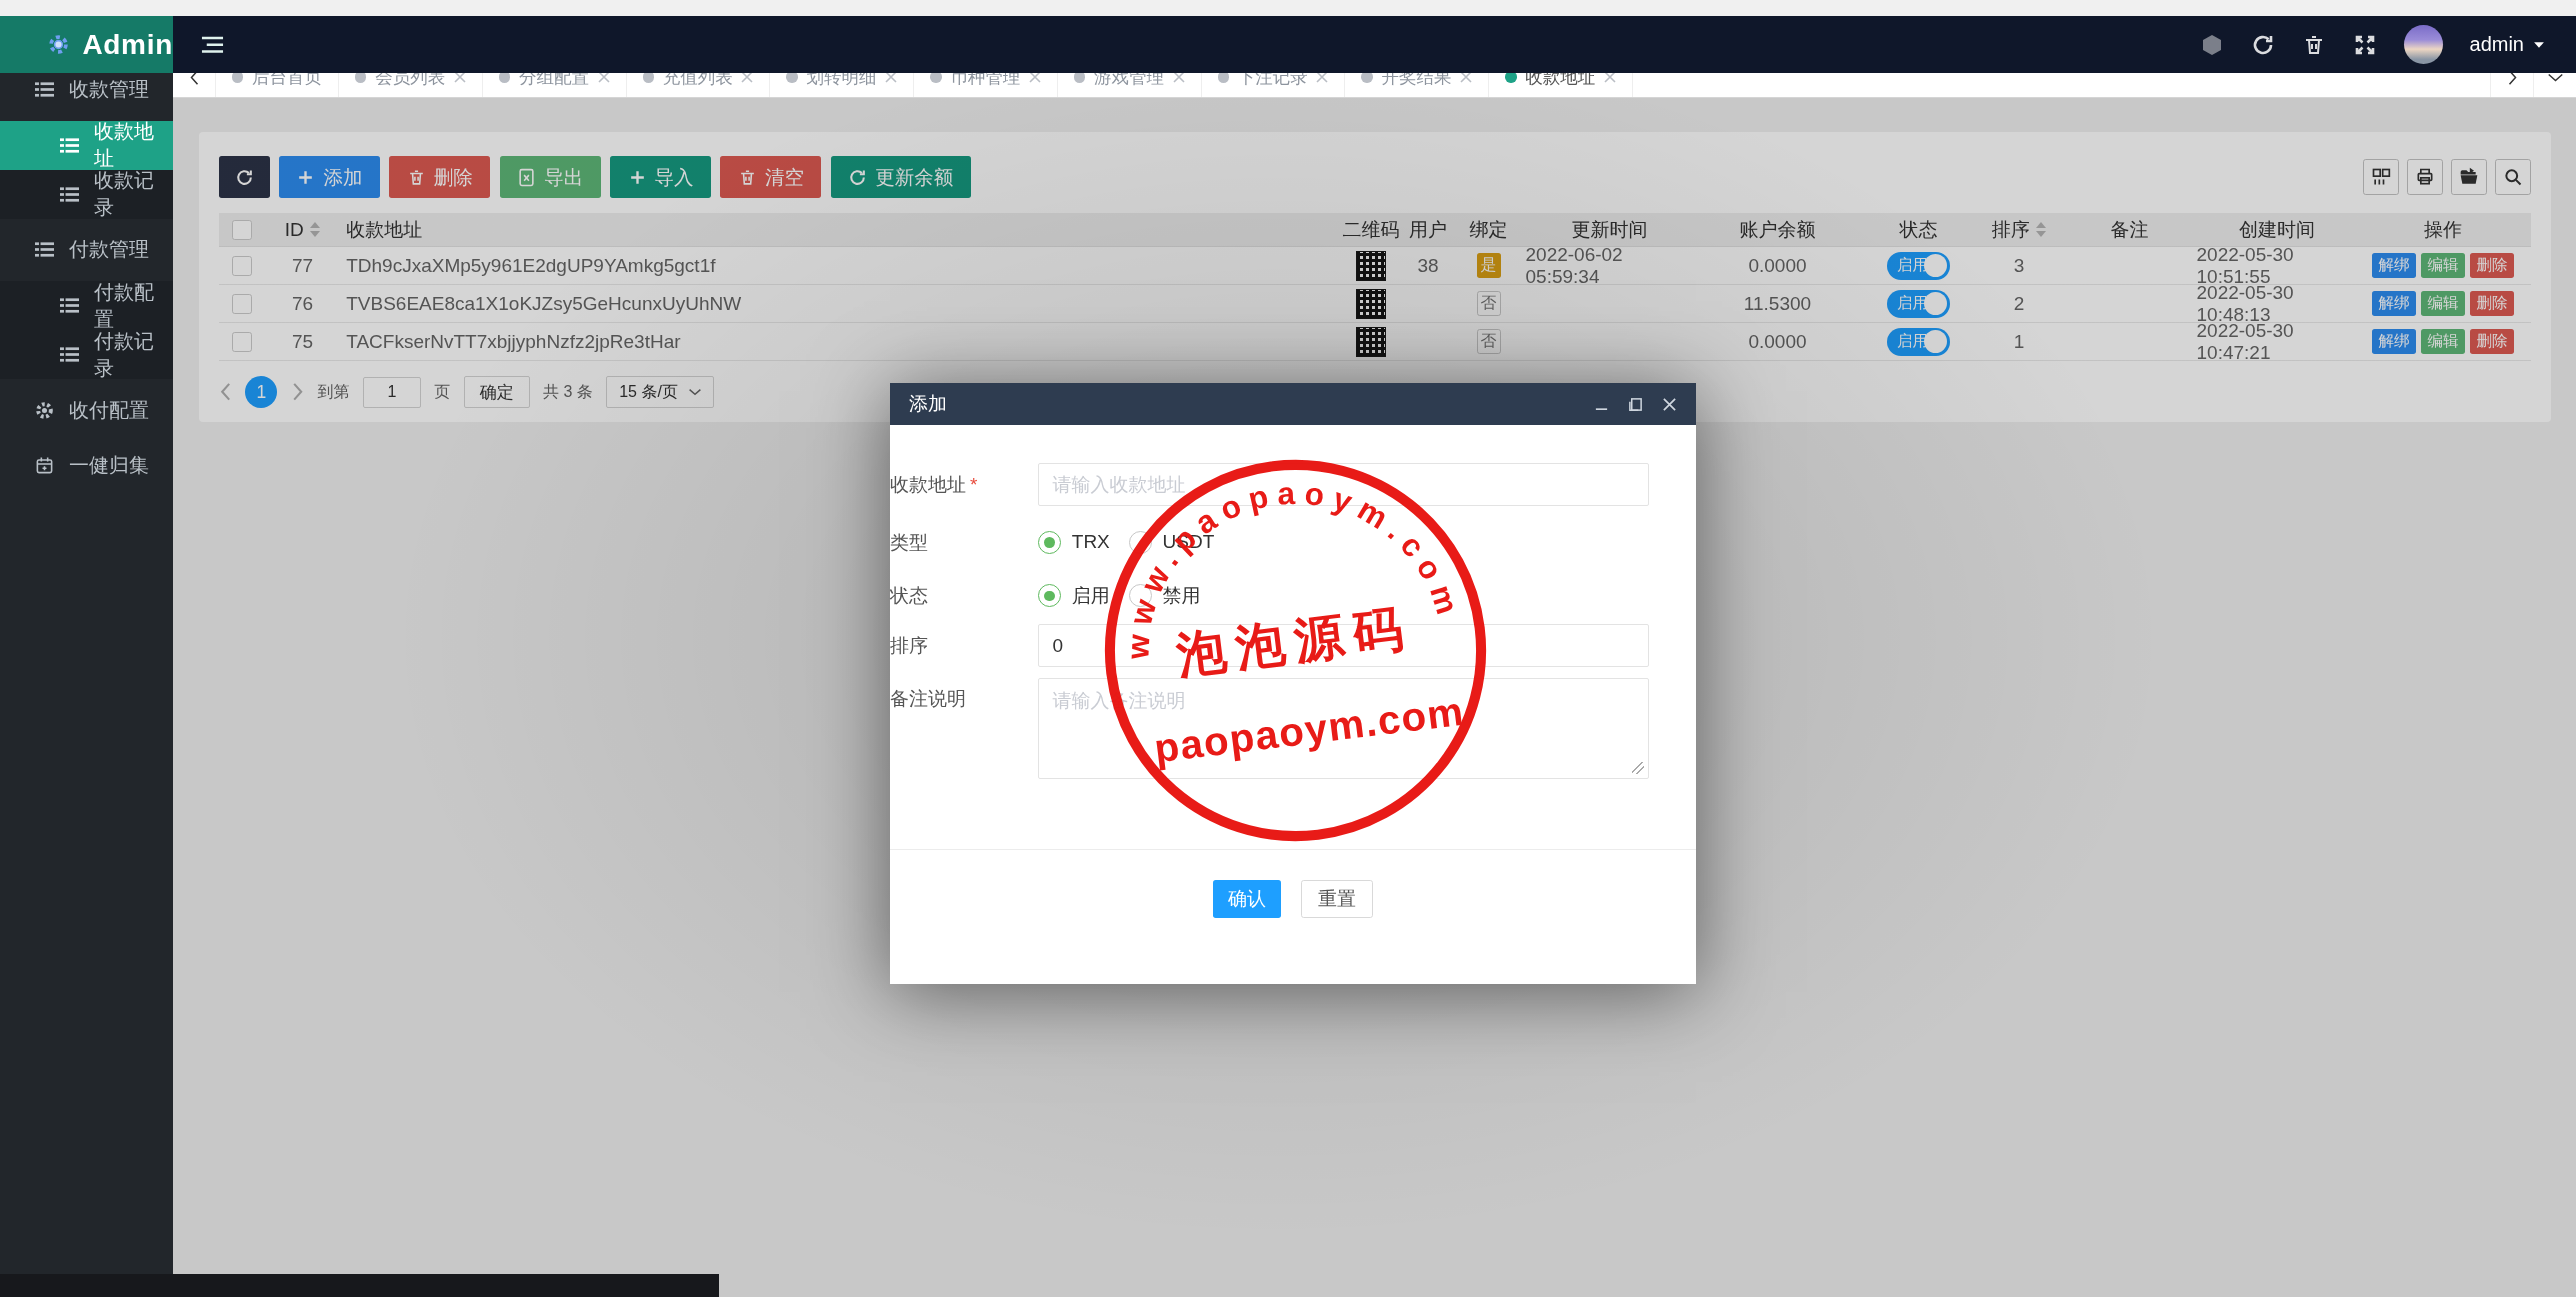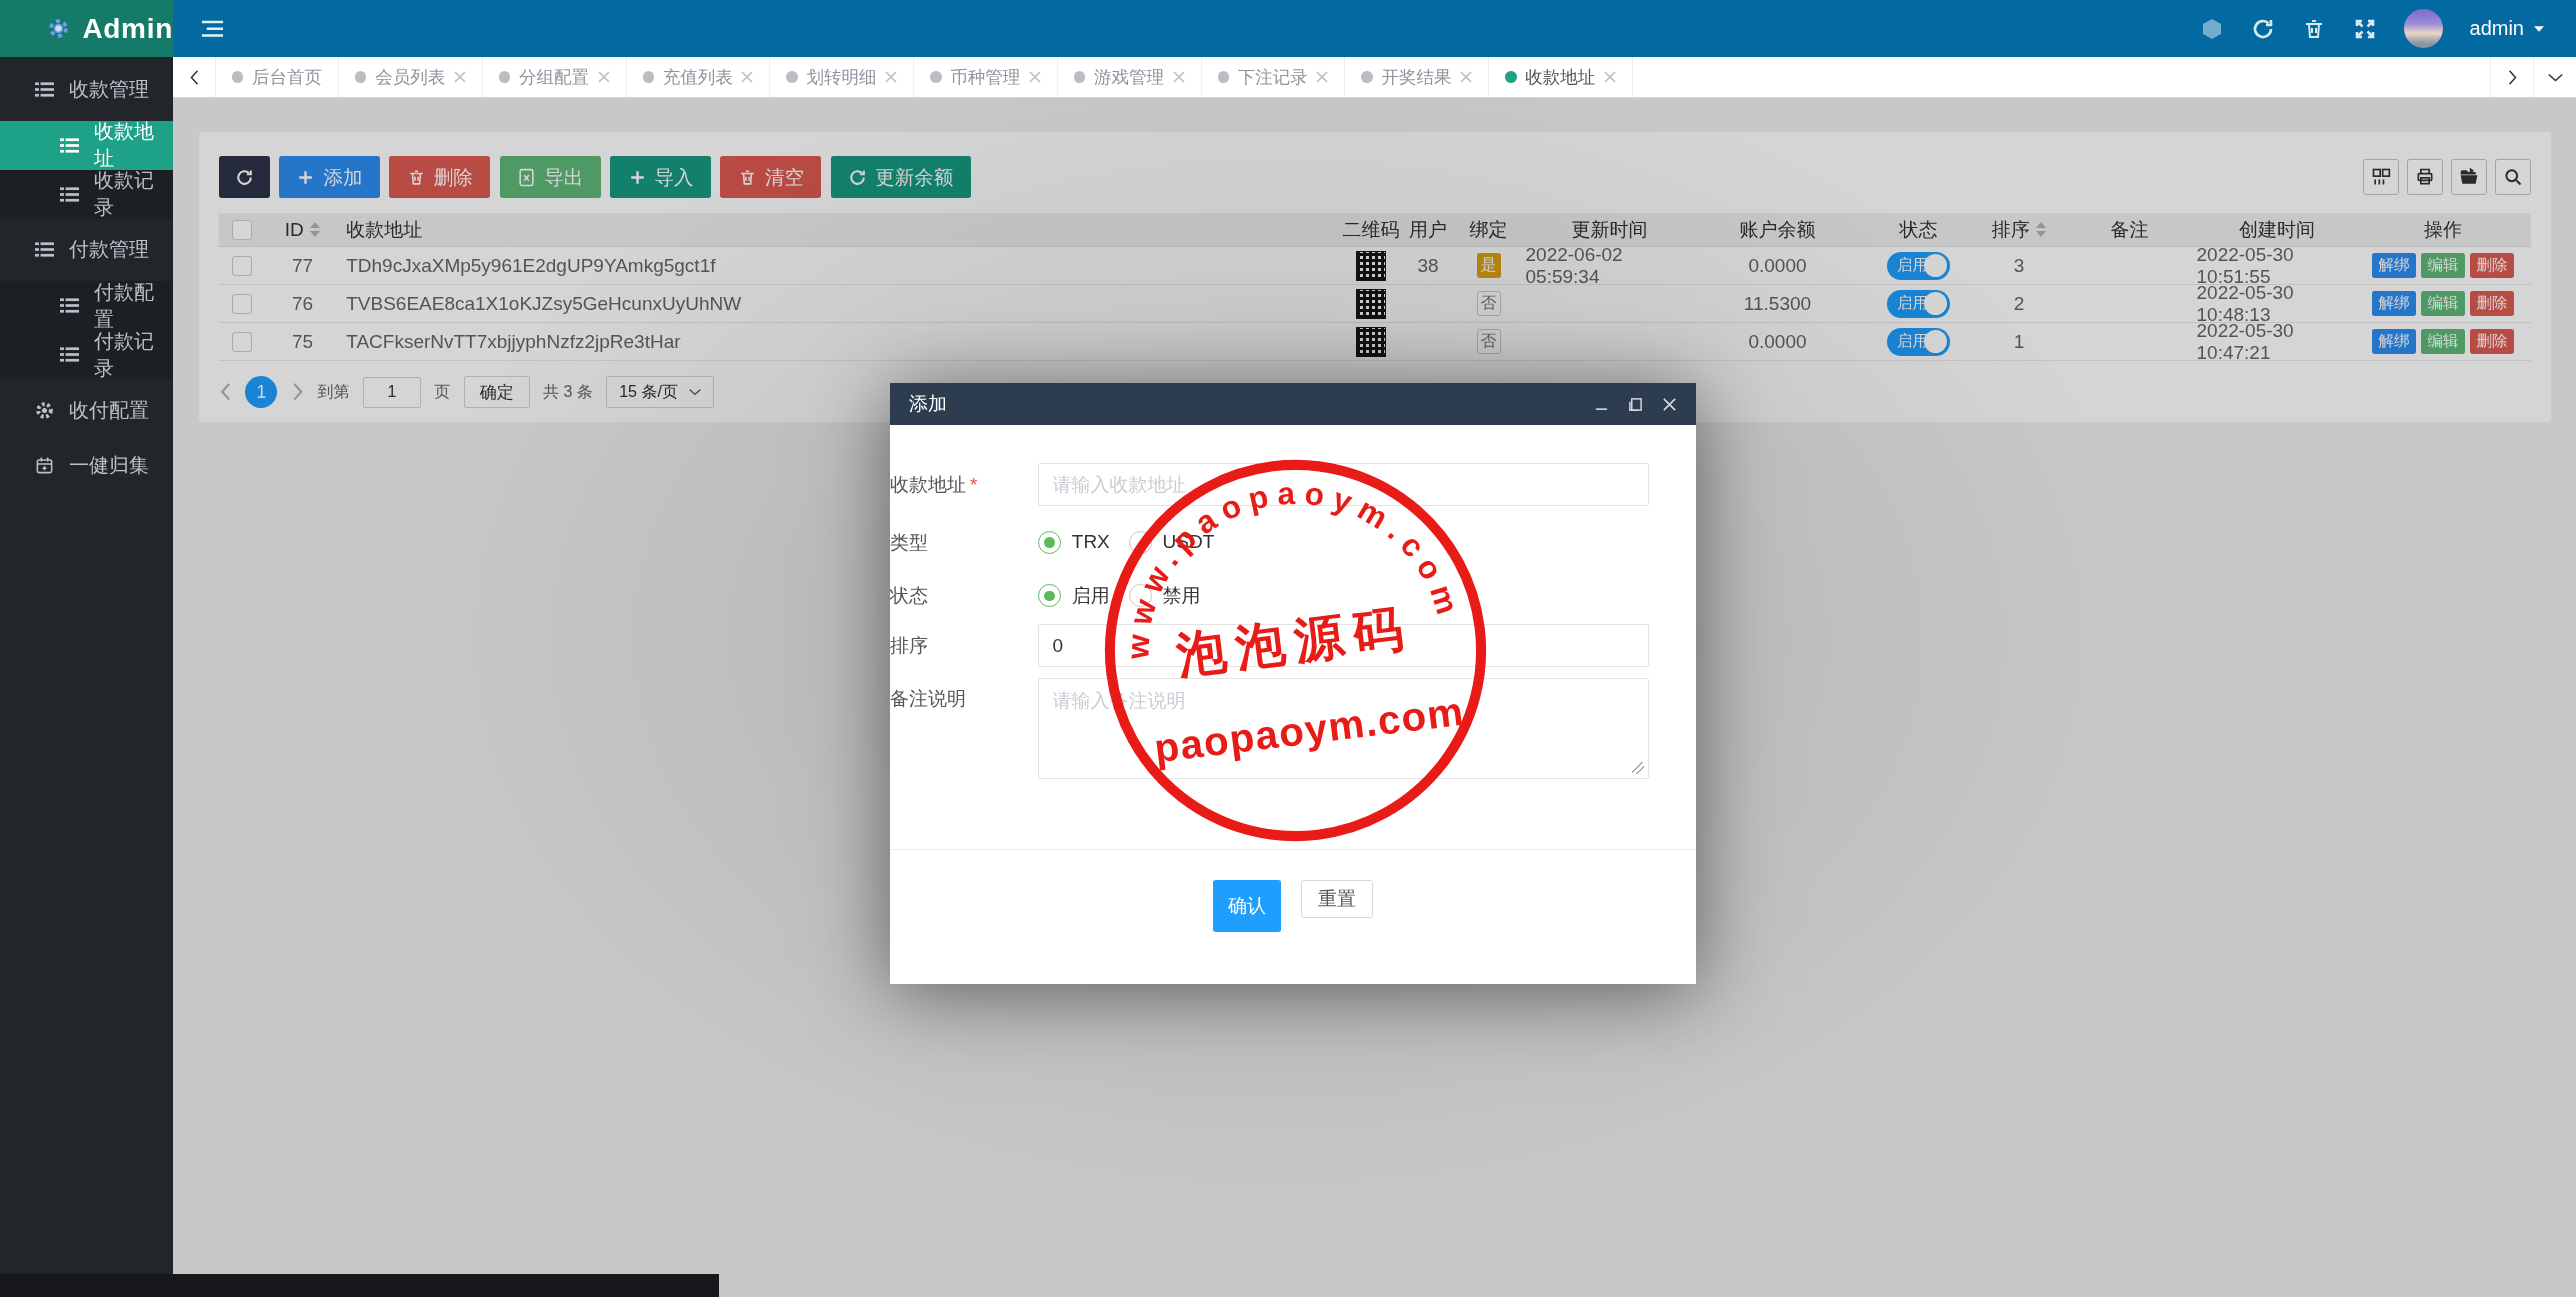--- a/index.html
+++ b/index.html
@@ -1,22 +1,22 @@
 <!DOCTYPE html>
 <html style="font-size:10.8px"><head>
 <meta charset="utf-8">
 <style>
   * { margin:0; padding:0; box-sizing:border-box; }
   html,body { width:2576px; height:1298px; overflow:hidden; background:#f0f0f0;
     font-family:"Liberation Sans","DejaVu Sans",sans-serif; }
   .app { position:relative; width:2576px; height:1298px; }
 
   
-  .navbar { position:absolute; top:0; left:0; width:100%; height:57px;
-    background:#0369a1; display:flex; align-items:center; z-index:40; }
+  .navbar { position:absolute; top:16px; left:0; width:100%; height:57px;
+    background:#0f172a; display:flex; align-items:center; z-index:40; }
   .brand { width:173px; height:100%; background:#157a67; display:flex;
     align-items:center; gap:13.4px; padding-left:48px; flex-shrink:0; }
   .brand-logo { width:39px; height:39px; }
   .brand-text { color:#fff; font-size:28px; font-weight:bold; letter-spacing:0.7px; }
   .nav-burger { padding:0 28px; height:100%; display:flex; align-items:center; color:#dff2ed; }
   .nav-burger svg { width:23px; height:17.5px; }
   .nav-item { height:100%; display:flex; align-items:center; padding:0 18px;
     color:rgba(255,255,255,.88); font-size:21px; cursor:pointer; }
   .nav-item.active { background:#157a67; color:#fff; }
   .nav-right { margin-left:auto; display:flex; align-items:center; gap:27px; padding-right:30px; }
@@ -142,21 +142,21 @@
   .rdot { width:23px; height:23px; border-radius:50%; border:1.3px solid #c7c7c7; background:#fff;
     display:flex; align-items:center; justify-content:center; }
   .radio.sel .rdot { border-color:#5eb95e; }
   .radio.sel .rdot::after { content:""; width:10.8px; height:10.8px; border-radius:50%; background:#5eb95e; }
   .ta-wrap { position:relative; }
   textarea.ctl { height:101px; padding:9.4px 13.4px; resize:none; font-family:inherit; }
   .ta-wrap::after { content:""; position:absolute; right:4.7px; bottom:6.7px; width:12px; height:12px;
     background:linear-gradient(135deg,transparent 40%,#aaa 40% 48%,transparent 48% 66%,#aaa 66% 74%,transparent 74%); }
   .modal-footer { position:absolute; top:466px; left:0; width:100%; border-top:0.7px solid #ececec;
     display:flex; justify-content:center; gap:20px; padding-top:30px; }
-  .btn-confirm { min-width:66px; height:52px; background:#1e9fff; color:#fff; font-size:19px;
+  .btn-confirm { min-width:66px; height:38px; background:#1e9fff; color:#fff; font-size:19px;
     border:none; border-radius:2.7px; padding:0 15px; cursor:pointer; }
   .btn-reset { height:38px; background:#fff; border:0.7px solid #d9d9d9; color:#555;
     font-size:19px; border-radius:2.7px; padding:0 16px; cursor:pointer; }
 
   
   .stamp { position:absolute; left:1040px; top:395px; width:511px; height:511px;
     z-index:60; pointer-events:none; opacity:.96; }
 
   .bottom-strip { position:absolute; left:0; bottom:0; width:719px; height:24px;
     background:#17181c; z-index:45; }

